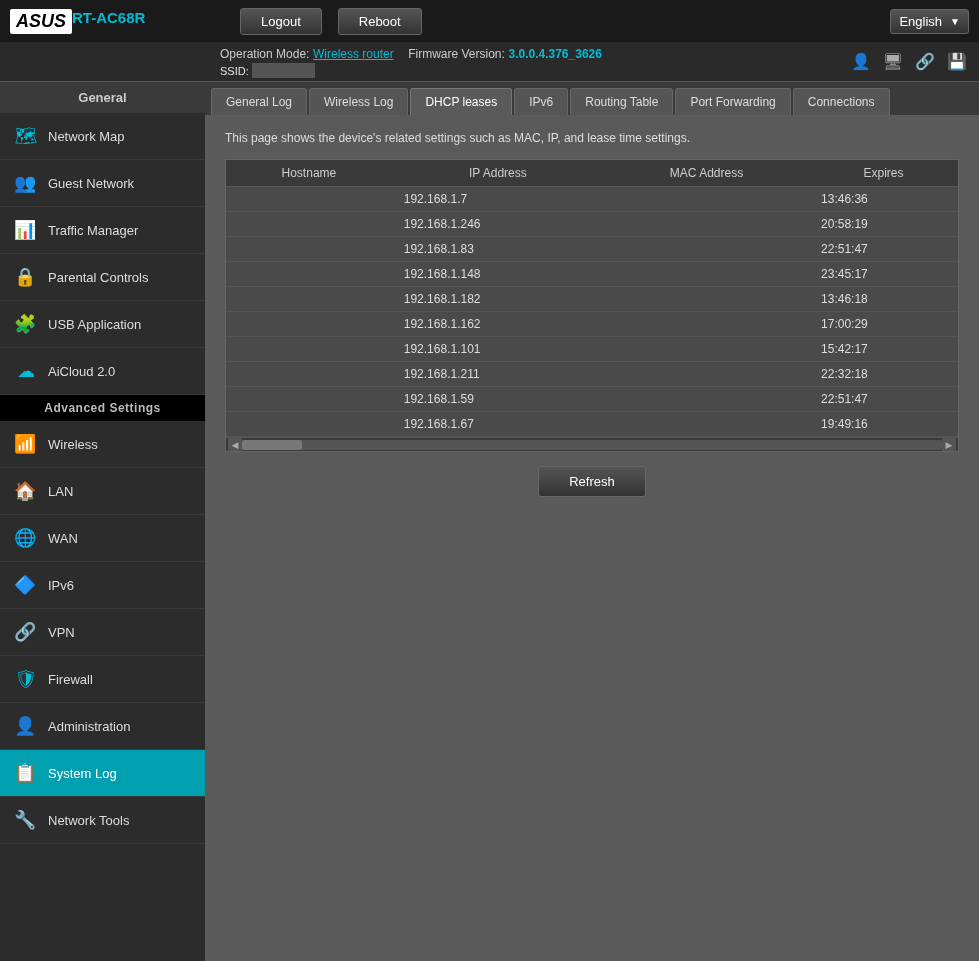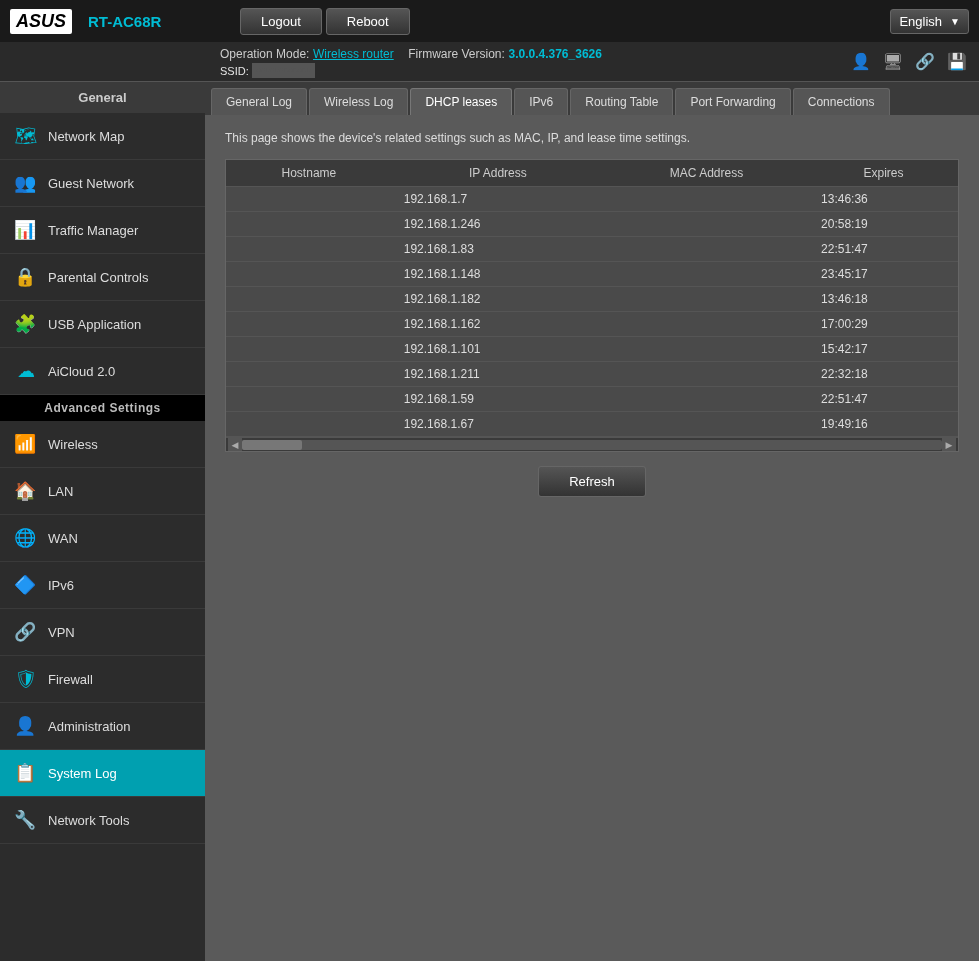--- a/index.html
+++ b/index.html
@@ -15,41 +15,40 @@
     
     .header {
       display: flex;
       align-items: center;
       background: #1a1a1a;
       height: 42px;
       padding: 0 10px;
     }
     .logo-area {
       display: flex;
-      align-items: center;
-      gap: 16px;
+      gap: 0;
       flex: 0 0 230px;
     }
     .logo-asus {
       background: #fff;
       color: #000;
       font-weight: bold;
       font-size: 18px;
       padding: 2px 6px;
       border-radius: 2px;
       font-style: italic;
     }
     .model-name {
       color: #00bcd4;
       font-size: 15px;
       font-weight: bold;
     }
     .header-buttons {
       display: flex;
-      gap: 4px;
+      gap: 16px;
       flex: 1;
     }
     .header-btn {
       background: linear-gradient(to bottom, #555, #333);
       color: #fff;
       border: 1px solid #666;
       padding: 5px 20px;
       font-size: 13px;
       cursor: pointer;
       border-radius: 3px;

